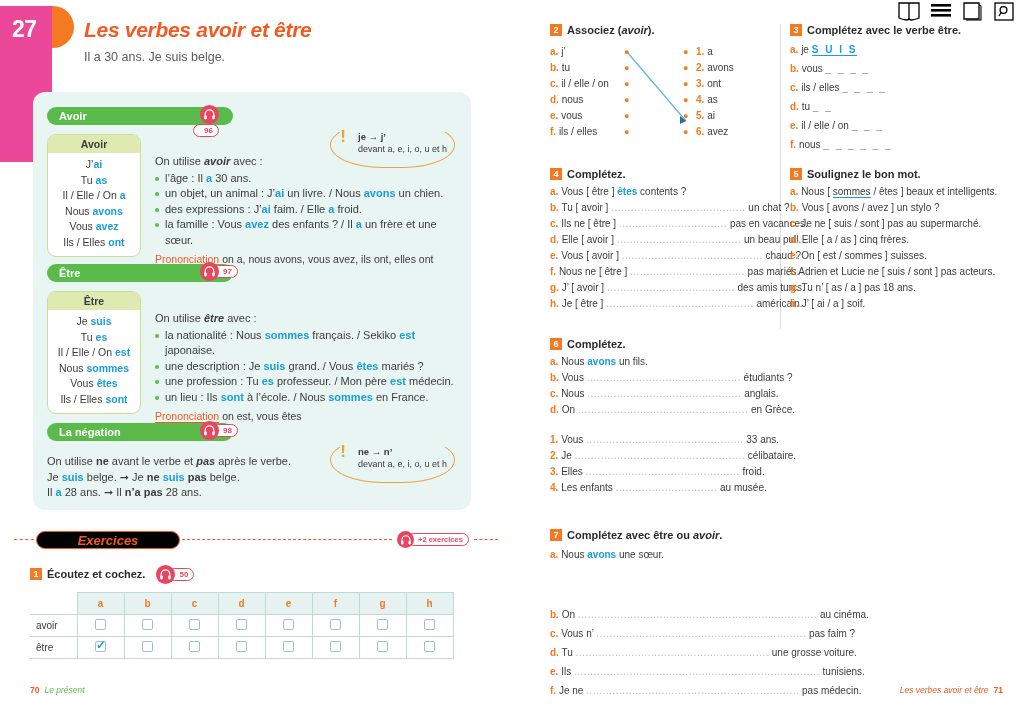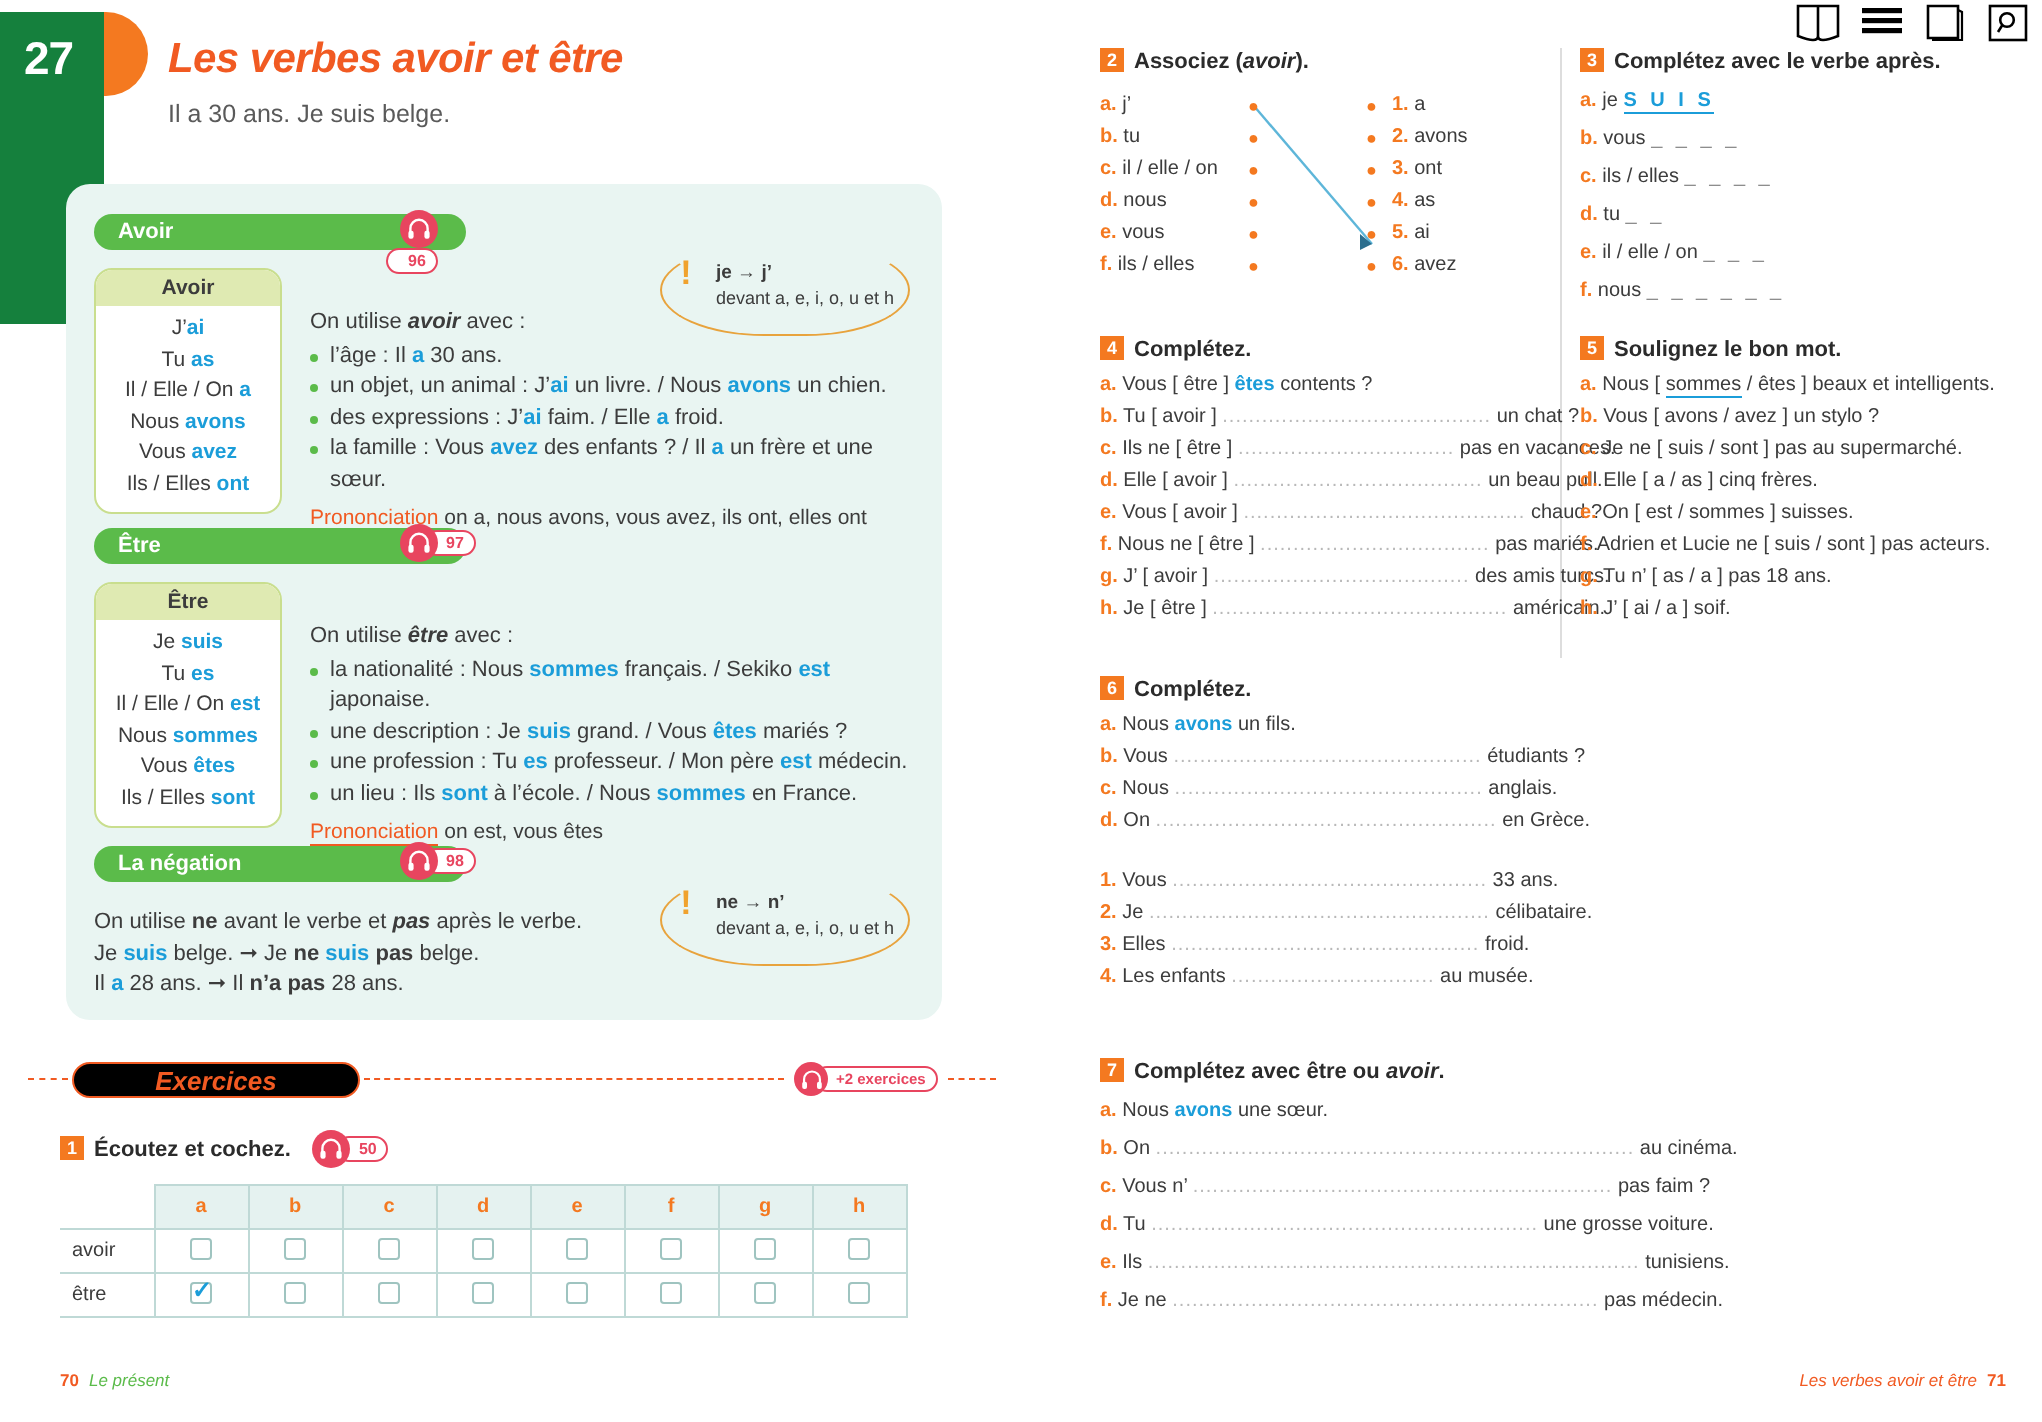--- a/index.html
+++ b/index.html
@@ -17,21 +17,21 @@
   .toolbar { position: absolute; top: 2px; right: 6px; display: flex; gap: 10px; align-items: center; }
   .tb-ico { width: 22px; height: 19px; position: relative; }
   .tb-ico svg { display: block; }
 
   
   .page-left { position: absolute; left: 0; top: 0; width: 510px; height: 711px; }
   .page-right { position: absolute; left: 510px; top: 0; width: 511px; height: 711px; }
 
   .orange-tab {
     position: absolute; left: 0; top: 6px; width: 52px; height: 156px;
-    background: #15803d;
+    background: #ec4899;
     border-top-right-radius: 0; border-bottom-right-radius: 0;
   }
   .orange-tab .num {
     color: #fff; font-weight: bold; font-size: 23px; letter-spacing: -0.5px;
     position: absolute; top: 10px; left: 12px;
   }
   .tab-nub {
     position: absolute; left: 52px; top: 6px; width: 22px; height: 42px;
     background: #F47920; border-top-right-radius: 22px; border-bottom-right-radius: 22px;
   }
@@ -433,21 +433,21 @@
         <div class="exrow"><span class="ltr">2.</span> <span>avons</span></div>
         <div class="exrow"><span class="ltr">3.</span> <span>ont</span></div>
         <div class="exrow"><span class="ltr">4.</span> <span>as</span></div>
         <div class="exrow"><span class="ltr">5.</span> <span>ai</span></div>
         <div class="exrow"><span class="ltr">6.</span> <span>avez</span></div>
       </div>
     </div>
   </div>
 
   <div class="exblock" style="left:280px; top:24px; width:225px;">
-    <div class="head"><span class="exnum">3</span><span class="extitle">Complétez avec le verbe après.</span></div>
+    <div class="head"><span class="exnum">3</span><span class="extitle">Complétez avec le verbe être.</span></div>
     <div style="margin-top:4px;">
       <div class="exrow" style="line-height:19px;"><span class="ltr">a.</span> <span>je</span> <span class="blanks sol">S U I S</span></div>
       <div class="exrow" style="line-height:19px;"><span class="ltr">b.</span> <span>vous</span> <span class="blanks">_ _ _ _</span></div>
       <div class="exrow" style="line-height:19px;"><span class="ltr">c.</span> <span>ils / elles</span> <span class="blanks">_ _ _ _</span></div>
       <div class="exrow" style="line-height:19px;"><span class="ltr">d.</span> <span>tu</span> <span class="blanks">_ _</span></div>
       <div class="exrow" style="line-height:19px;"><span class="ltr">e.</span> <span>il / elle / on</span> <span class="blanks">_ _ _</span></div>
       <div class="exrow" style="line-height:19px;"><span class="ltr">f.</span> <span>nous</span> <span class="blanks">_ _ _ _ _ _</span></div>
     </div>
   </div>
 
@@ -491,21 +491,21 @@
       <div class="exrow"><span class="ltr">2.</span> <span>Je</span> <span class="dots">....................................................</span> <span>célibataire.</span></div>
       <div class="exrow"><span class="ltr">3.</span> <span>Elles</span> <span class="dots">...............................................</span> <span>froid.</span></div>
       <div class="exrow"><span class="ltr">4.</span> <span>Les enfants</span> <span class="dots">...............................</span> <span>au musée.</span></div>
     </div>
   </div>
 
   <div class="exblock" style="left:40px; top:529px; width:300px;">
     <div class="head"><span class="exnum">7</span><span class="extitle">Complétez avec être ou <i>avoir</i>.</span></div>
     <div style="margin-top:4px;">
       <div class="exrow" style="line-height:19px;"><span class="ltr">a.</span> <span>Nous</span> <span class="ans">avons</span> <span>une sœur.</span></div>
-      <div class="exrow" style="line-height:19px;"><span class="ltr">b.</span> <span>On</span> <span class="dots">.........................................................................</span> <span>au cinéma.</span></div>
+      <div class="exrow" style="line-height:19px;margin-top:41px;"><span class="ltr">b.</span> <span>On</span> <span class="dots">.........................................................................</span> <span>au cinéma.</span></div>
       <div class="exrow" style="line-height:19px;"><span class="ltr">c.</span> <span>Vous n’</span> <span class="dots">................................................................</span> <span>pas faim ?</span></div>
       <div class="exrow" style="line-height:19px;"><span class="ltr">d.</span> <span>Tu</span> <span class="dots">...........................................................</span> <span>une grosse voiture.</span></div>
       <div class="exrow" style="line-height:19px;"><span class="ltr">e.</span> <span>Ils</span> <span class="dots">...........................................................................</span> <span>tunisiens.</span></div>
       <div class="exrow" style="line-height:19px;"><span class="ltr">f.</span> <span>Je ne</span> <span class="dots">.................................................................</span> <span>pas médecin.</span></div>
     </div>
   </div>
 
   <div class="foot-right">
     <span>Les verbes avoir et être</span><span class="pg">71</span>
   </div>

